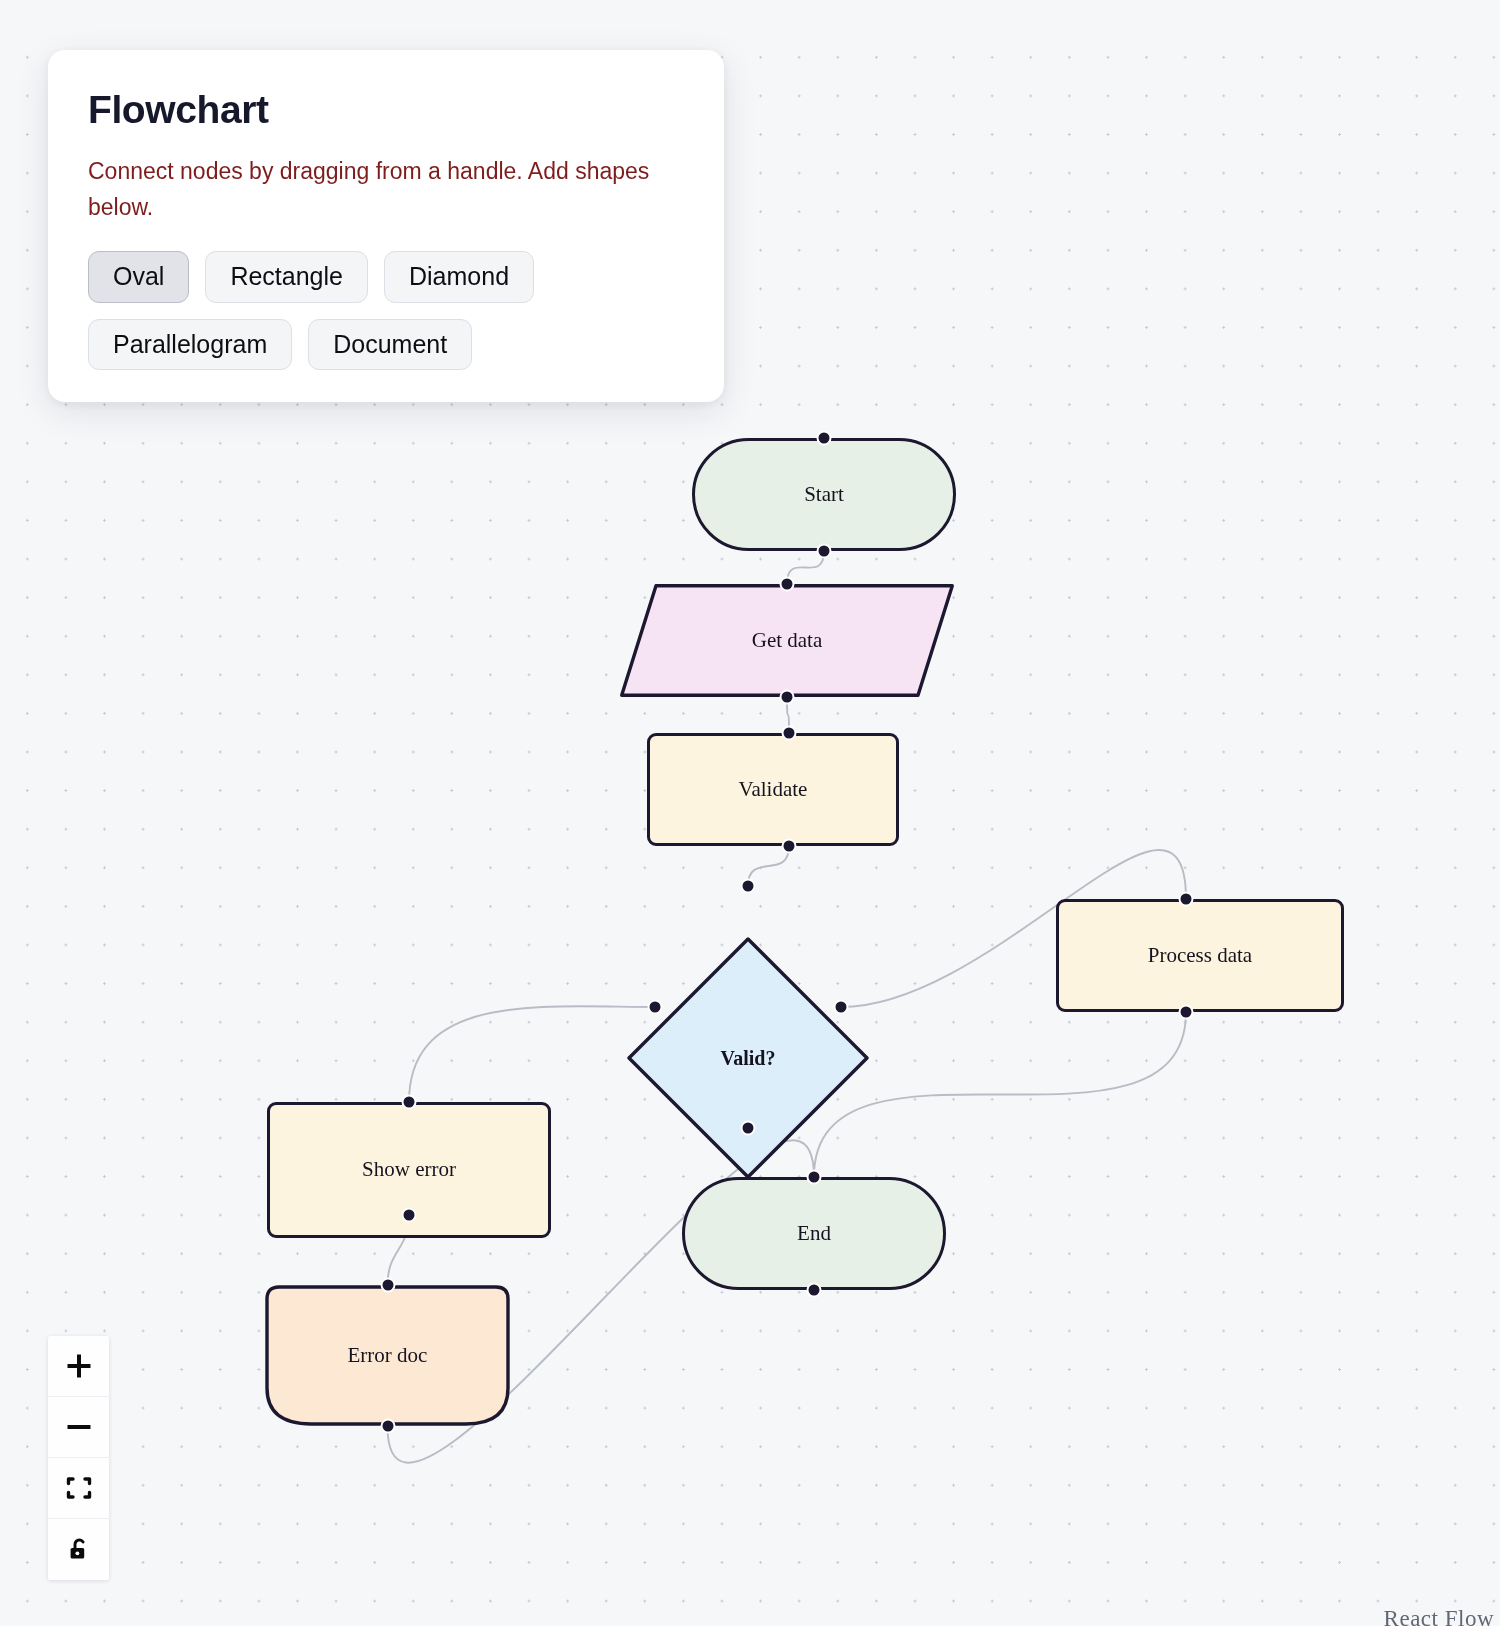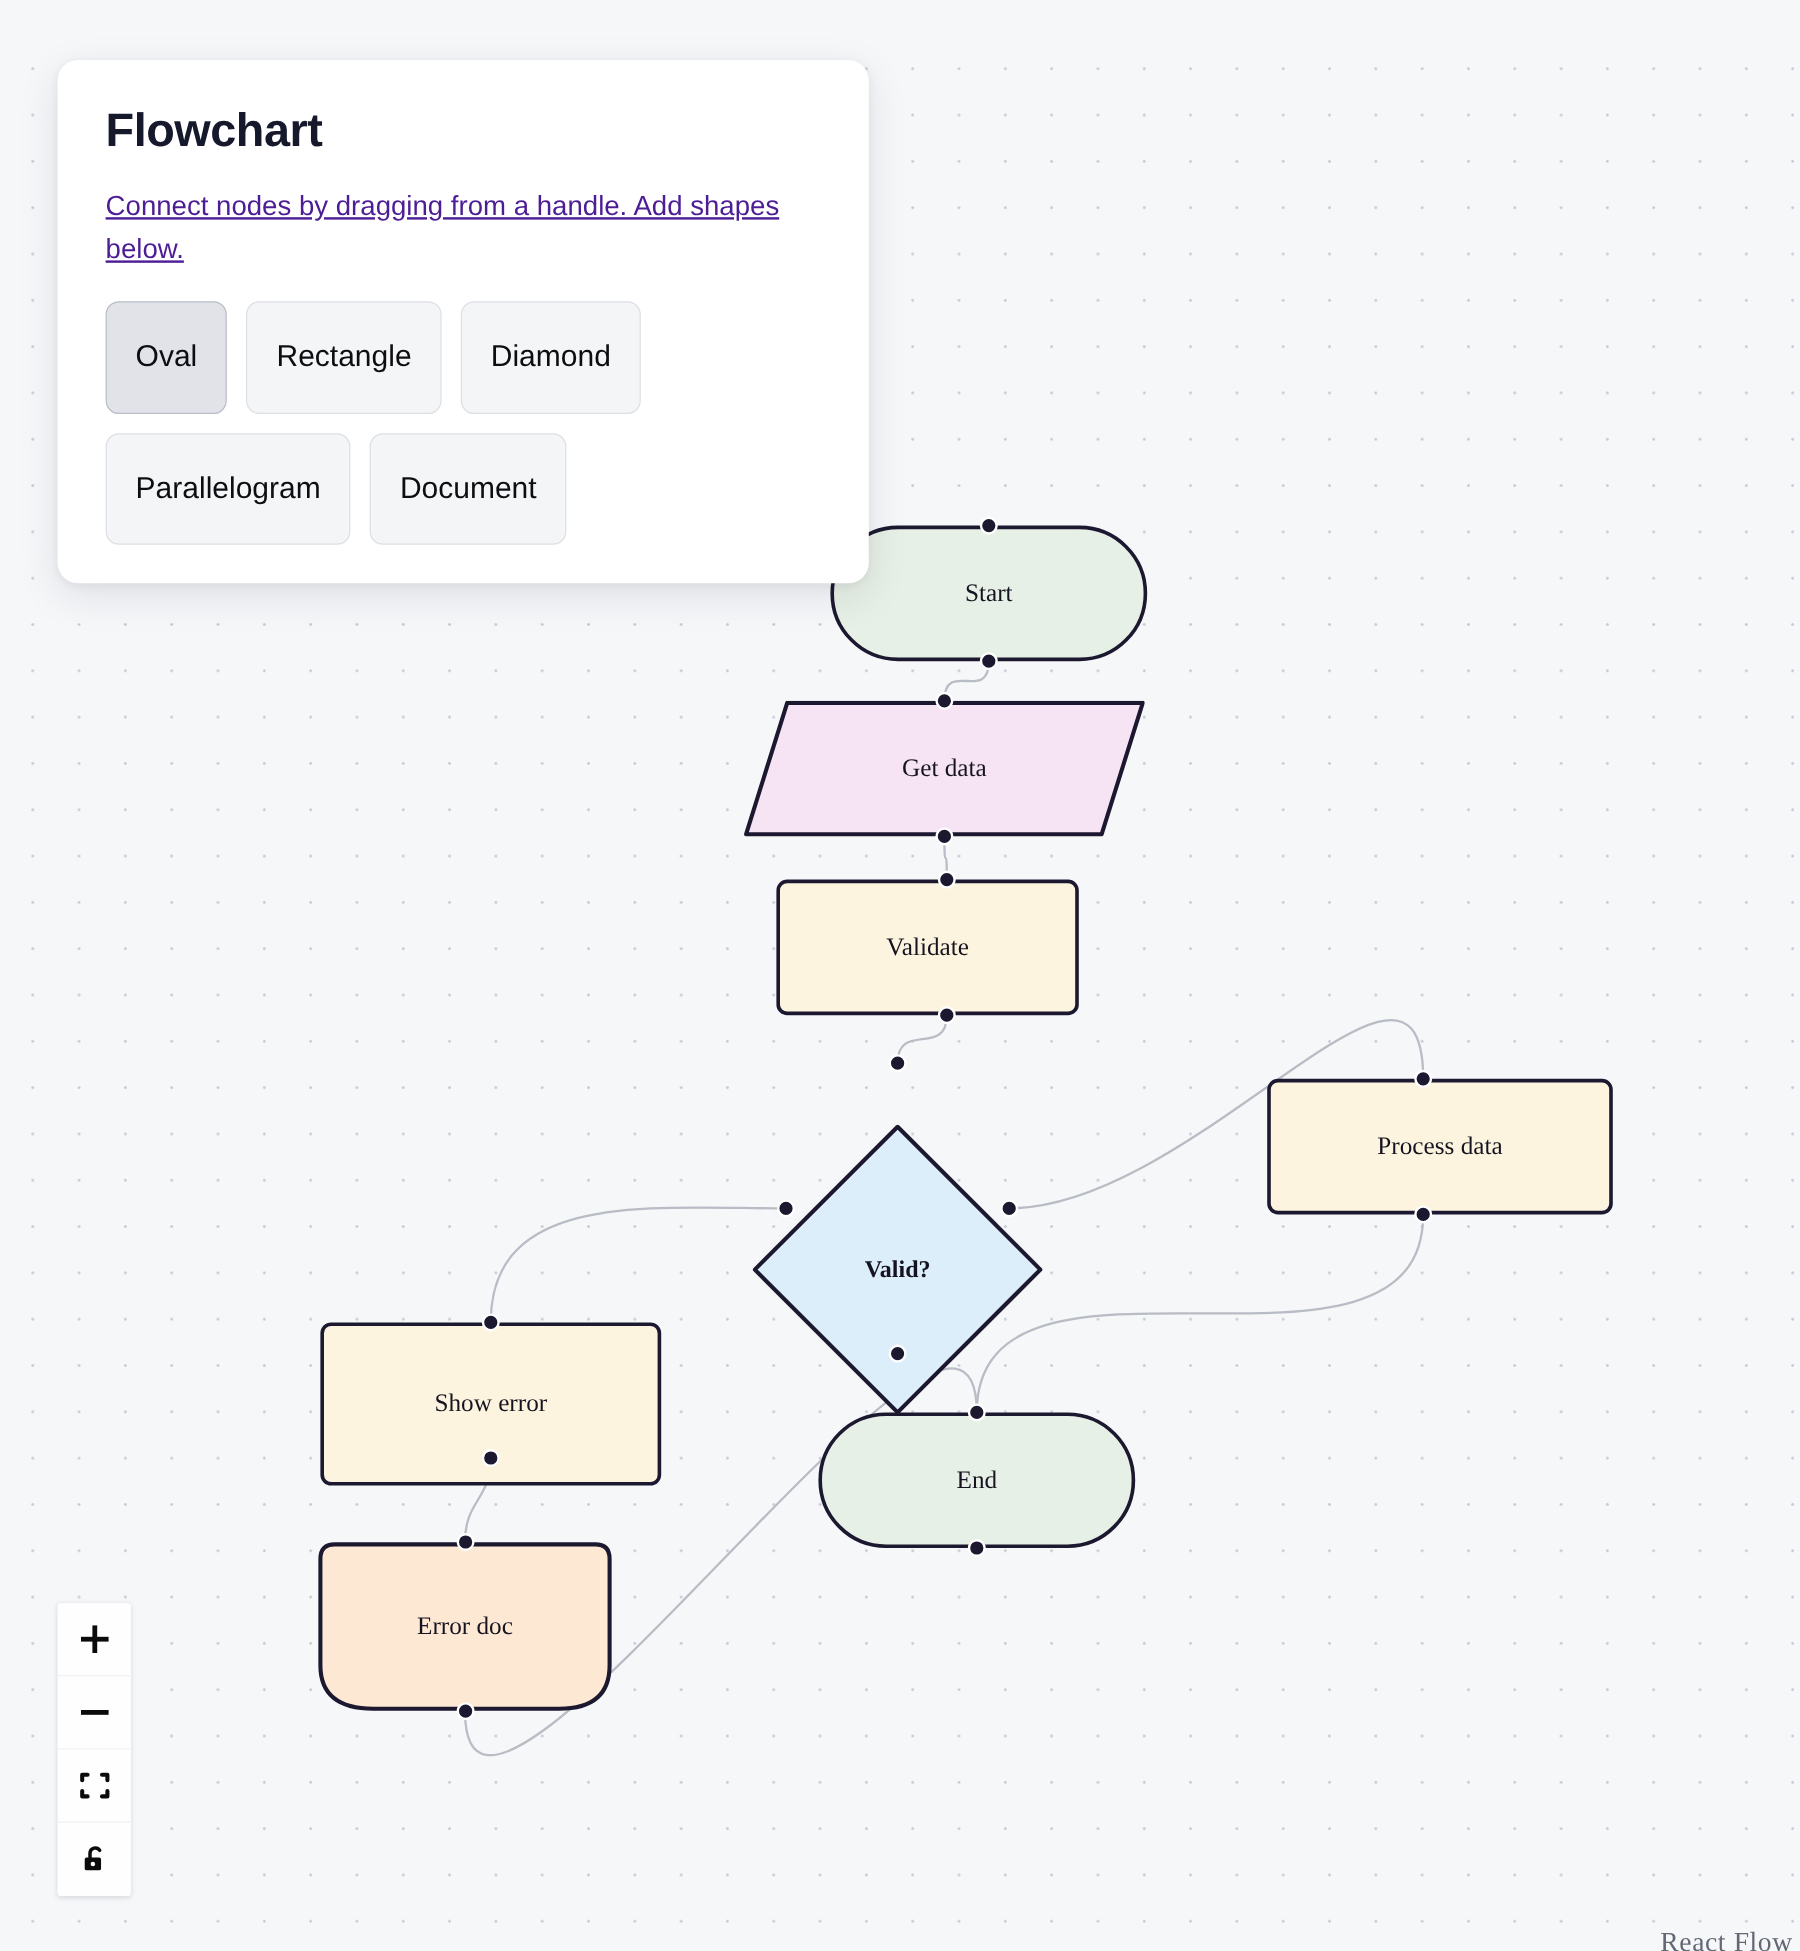--- a/index.html
+++ b/index.html
@@ -135,40 +135,39 @@
     font-size: 39px;
     font-weight: bold;
     color: #16192b;
     letter-spacing: -0.4px;
     margin-bottom: 22px;
   }
 
   #panel .desc {
     font-size: 23px;
     line-height: 1.55;
-    color: #4c1d95;
+    color: #7f1d1d;
     margin-bottom: 26px;
     max-width: 590px;
-    text-decoration: underline;
   }
 
   .shape-buttons {
     display: flex;
     flex-wrap: wrap;
     gap: 16px 16px;
   }
 
   .shape-btn {
     font-family: "Liberation Sans", sans-serif;
     font-size: 25px;
     color: #0e0e12;
     background: #f4f5f7;
     border: 1.6px solid #dcdfe5;
     border-radius: 11px;
-    padding: 30px 24px;
+    padding: 9px 24px;
     cursor: pointer;
     line-height: 1.25;
   }
 
   .shape-btn.active {
     background: #e1e3e8;
     border-color: #b9bdc7;
   }
 
   

